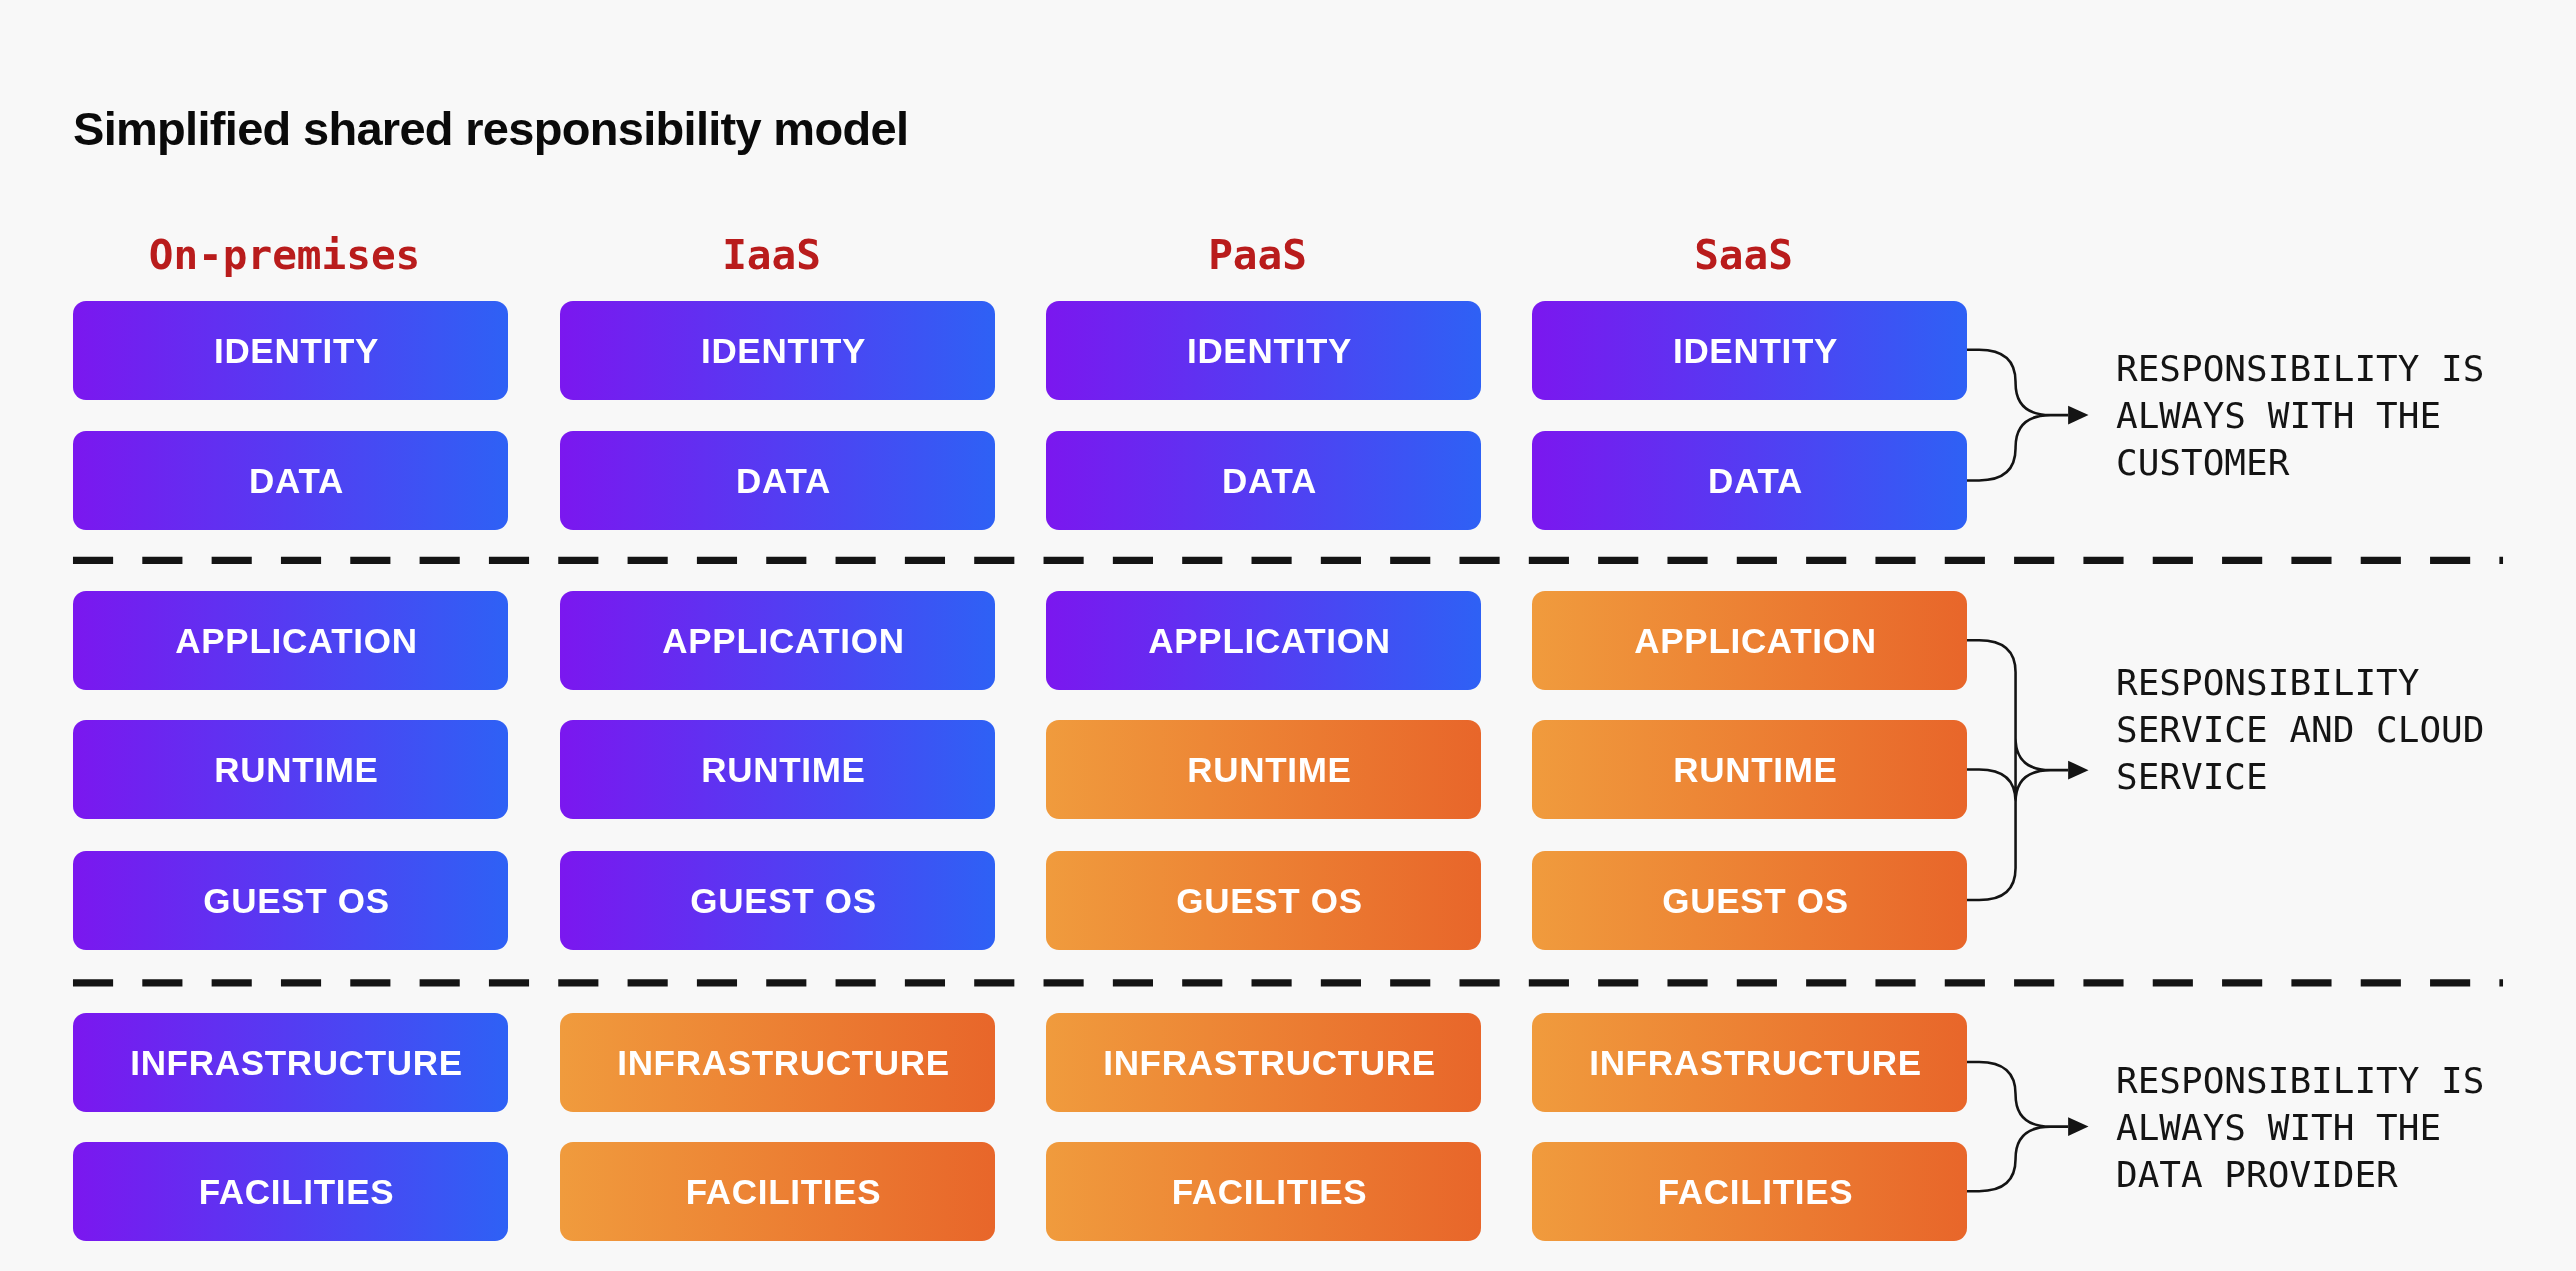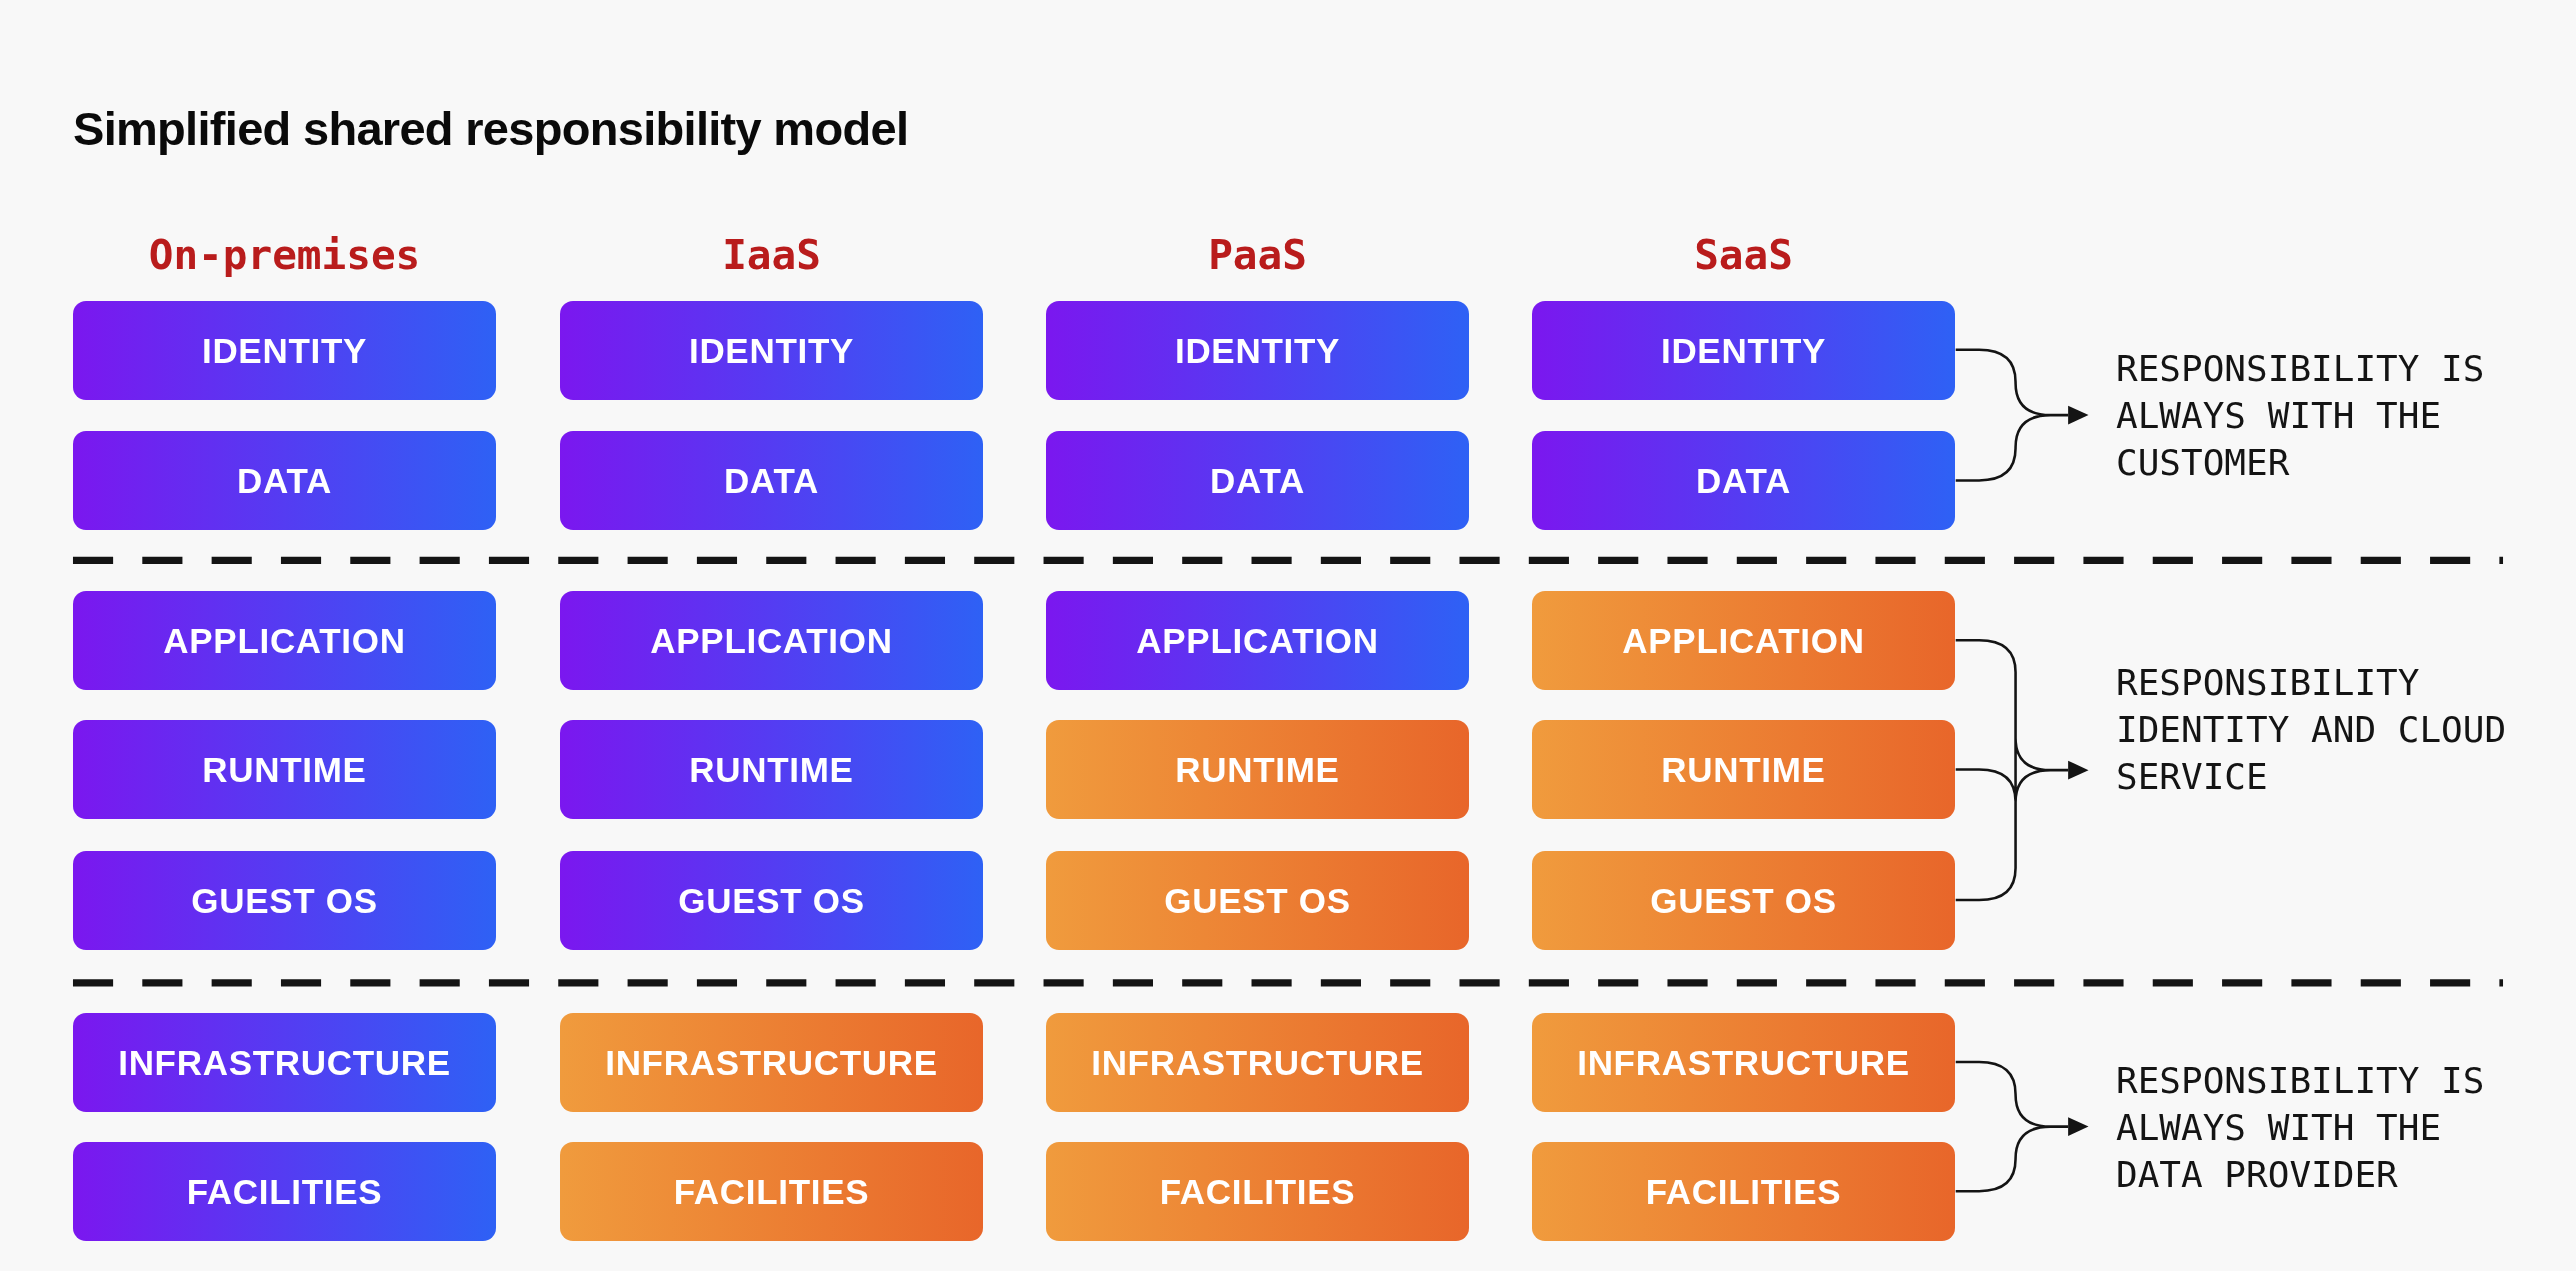--- a/index.html
+++ b/index.html
@@ -46,20 +46,21 @@
     height: 99px;
     border-radius: 13px;
     display: flex;
     align-items: center;
     justify-content: center;
     color: #ffffff;
     font-weight: bold;
     font-size: 35px;
     letter-spacing: 0.7px;
     white-space: nowrap;
+    padding-left: 12px;
   }
   .cell.customer {
     background: linear-gradient(90deg, var(--cust-start) 0%, var(--cust-end) 100%);
   }
   .cell.provider {
     background: linear-gradient(90deg, var(--prov-start) 0%, var(--prov-end) 100%);
   }
   .annotation {
     position: absolute;
     left: 2116px;
@@ -123,21 +124,21 @@
     <div class="cell provider" style="left: 1532px; top: 811px;">GUEST OS</div>
     <div class="cell provider" style="left: 1532px; top: 973px;">INFRASTRUCTURE</div>
     <div class="cell provider" style="left: 1532px; top: 1102px;">FACILITIES</div>
     <div class="annotation" style="top: 305px;">
       <div>RESPONSIBILITY IS</div>
       <div>ALWAYS WITH THE</div>
       <div>CUSTOMER</div>
     </div>
     <div class="annotation" style="top: 619px;">
       <div>RESPONSIBILITY</div>
-      <div>IDENTITY AND CLOUD</div>
+      <div>SERVICE AND CLOUD</div>
       <div>SERVICE</div>
     </div>
     <div class="annotation" style="top: 1017px;">
       <div>RESPONSIBILITY IS</div>
       <div>ALWAYS WITH THE</div>
       <div>DATA PROVIDER</div>
     </div>
   </div>
 
 

